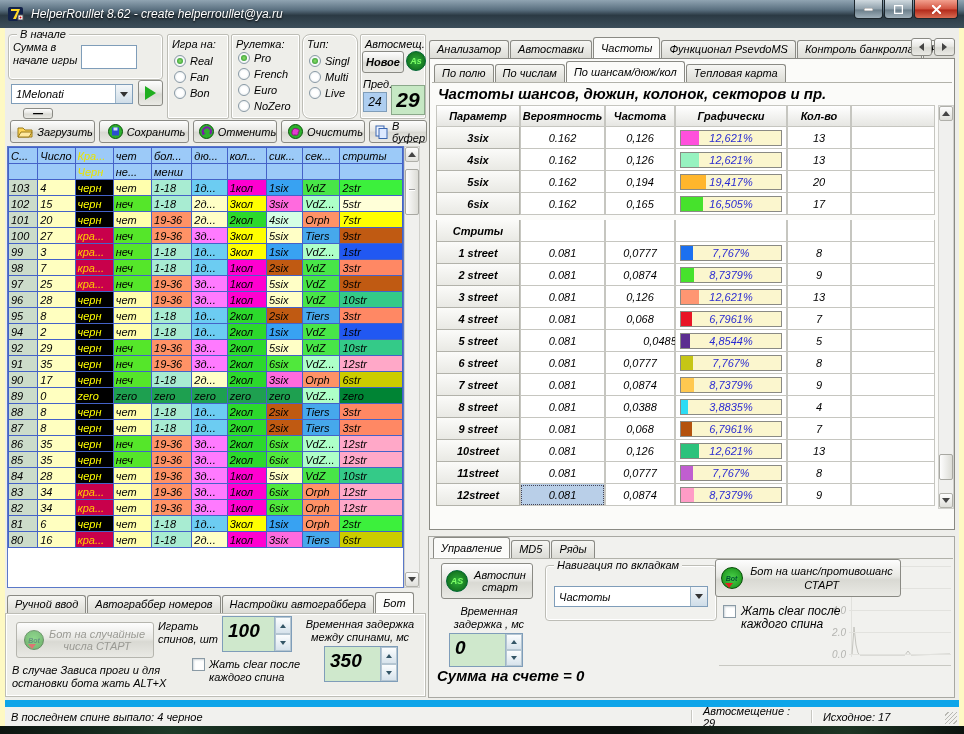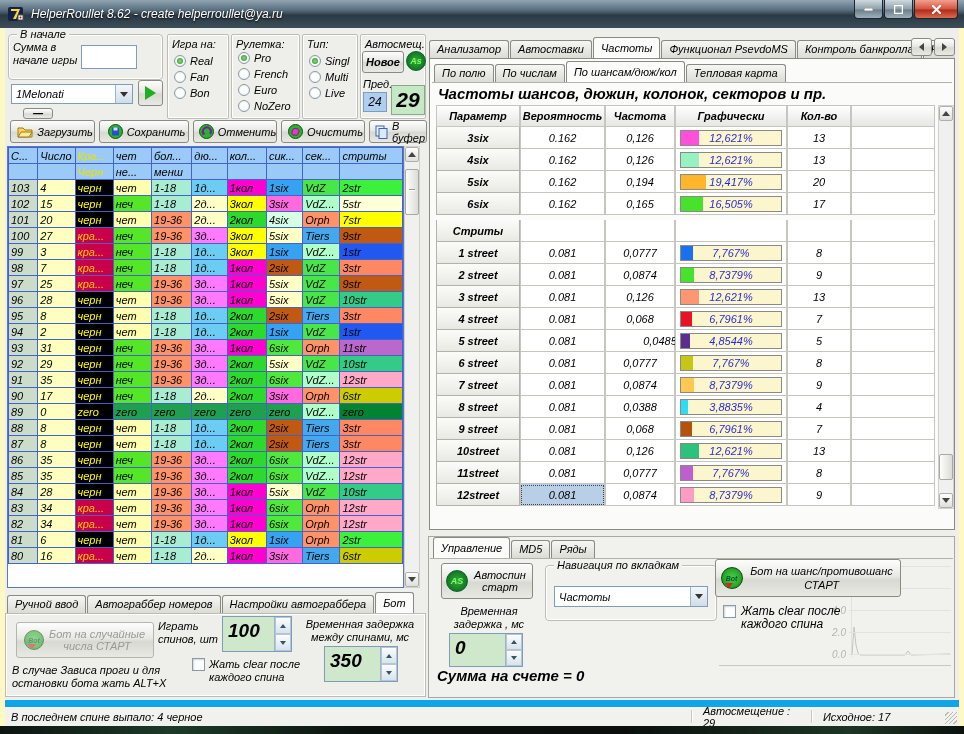--- a/index.html
+++ b/index.html
@@ -176,21 +176,21 @@
             <span class="rb"></span>
             <span>Fan</span>
           </div>
           <div class="radio">
             <span class="rb"></span>
             <span>Bon</span>
           </div>
         </div>
     </div>
 
-    <div class="gb" style="left:297px;top:6px;width:56px;height:85px;border-radius:2px;">
+    <div class="gb" style="left:297px;top:6px;width:56px;height:85px;border-radius:8px;">
       <div class="lbl" style="left:4px;top:3px;">Тип:</div>
       <div id="type-radios" style="position:absolute;left:2px;top:16px;">
           <div class="radio">
             <span class="rb on"></span>
             <span>Singl</span>
           </div>
           <div class="radio">
             <span class="rb"></span>
             <span>Multi</span>
           </div>
@@ -413,32 +413,20 @@
               <td style="background: rgb(0, 0, 0); color: rgb(255, 255, 0);">черн</td>
               <td style="background: rgb(255, 255, 173); color: rgb(0, 0, 0);">чет</td>
               <td style="background: rgb(168, 236, 210); color: rgb(0, 0, 0);">1-18</td>
               <td style="background: rgb(108, 204, 242); color: rgb(0, 0, 0);">1д...</td>
               <td style="background: rgb(44, 217, 44); color: rgb(0, 0, 0);">2кол</td>
               <td style="background: rgb(56, 162, 242); color: rgb(0, 0, 0);">1six</td>
               <td style="background: rgb(72, 230, 72); color: rgb(0, 0, 0);">VdZ</td>
               <td style="background: rgb(33, 88, 242); color: rgb(0, 0, 0);">1str</td>
             </tr>
             <tr>
-              <td style="background: rgb(204, 220, 202); color: rgb(0, 0, 0);">93</td>
-              <td style="background: rgb(255, 255, 192); color: rgb(0, 0, 0);">31</td>
-              <td style="background: rgb(0, 0, 0); color: rgb(255, 255, 0);">черн</td>
-              <td style="background: rgb(85, 230, 42); color: rgb(0, 0, 0);">неч</td>
-              <td style="background: rgb(255, 146, 102); color: rgb(0, 0, 0);">19-36</td>
-              <td style="background: rgb(255, 122, 255); color: rgb(0, 0, 0);">3д...</td>
-              <td style="background: rgb(255, 0, 208); color: rgb(0, 0, 0);">1кол</td>
-              <td style="background: rgb(80, 232, 60); color: rgb(0, 0, 0);">6six</td>
-              <td style="background: rgb(255, 146, 102); color: rgb(0, 0, 0);">Orph</td>
-              <td style="background: rgb(186, 104, 204); color: rgb(0, 0, 0);">11str</td>
-            </tr>
-            <tr>
               <td style="background: rgb(204, 220, 202); color: rgb(0, 0, 0);">92</td>
               <td style="background: rgb(255, 255, 192); color: rgb(0, 0, 0);">29</td>
               <td style="background: rgb(0, 0, 0); color: rgb(255, 255, 0);">черн</td>
               <td style="background: rgb(85, 230, 42); color: rgb(0, 0, 0);">неч</td>
               <td style="background: rgb(255, 146, 102); color: rgb(0, 0, 0);">19-36</td>
               <td style="background: rgb(255, 122, 255); color: rgb(0, 0, 0);">3д...</td>
               <td style="background: rgb(44, 217, 44); color: rgb(0, 0, 0);">2кол</td>
               <td style="background: rgb(255, 255, 198); color: rgb(0, 0, 0);">5six</td>
               <td style="background: rgb(72, 230, 72); color: rgb(0, 0, 0);">VdZ</td>
               <td style="background: rgb(52, 202, 136); color: rgb(0, 0, 0);">10str</td>

